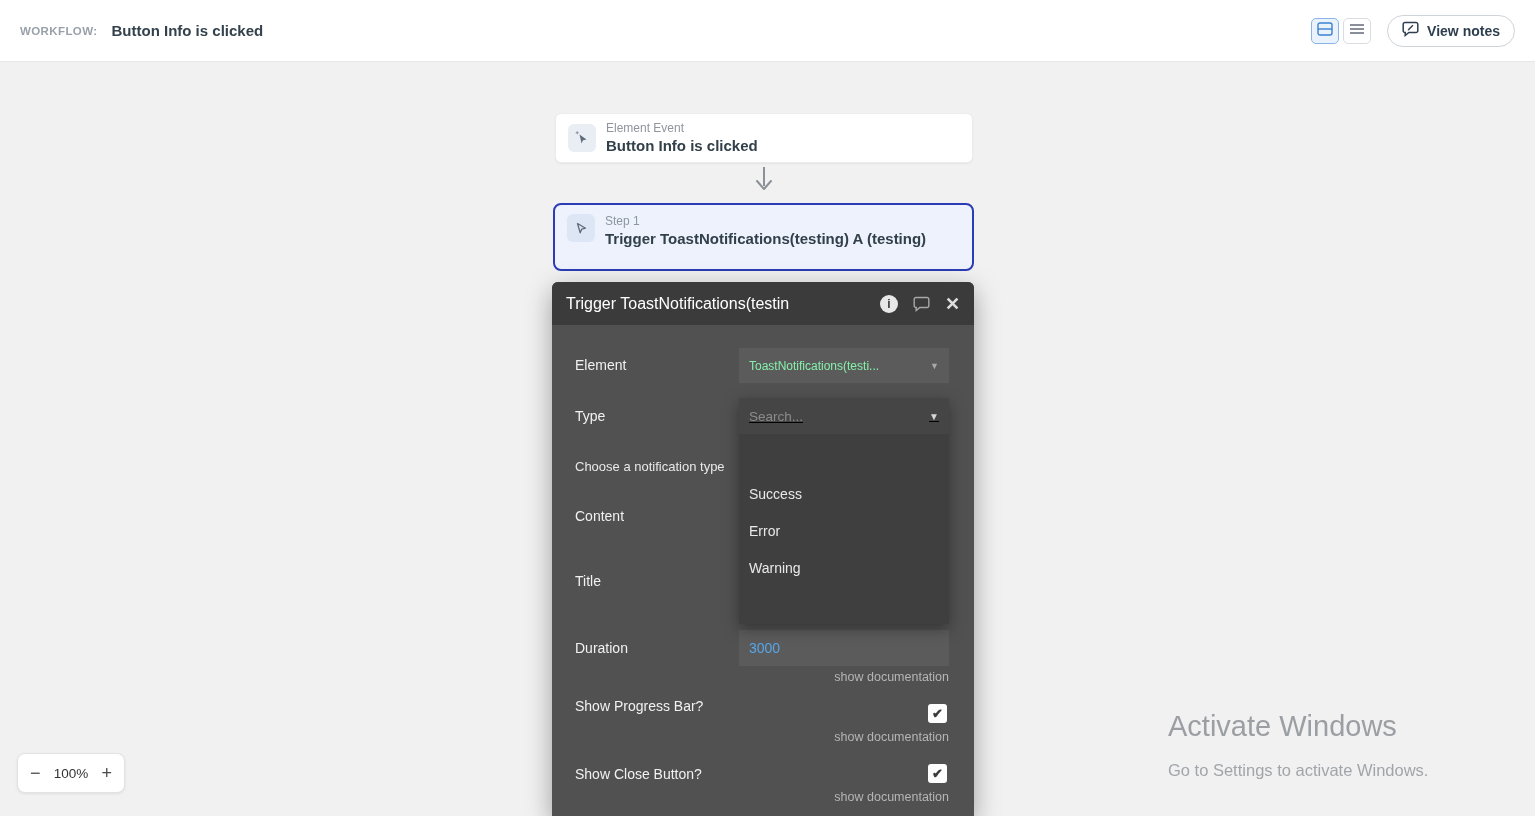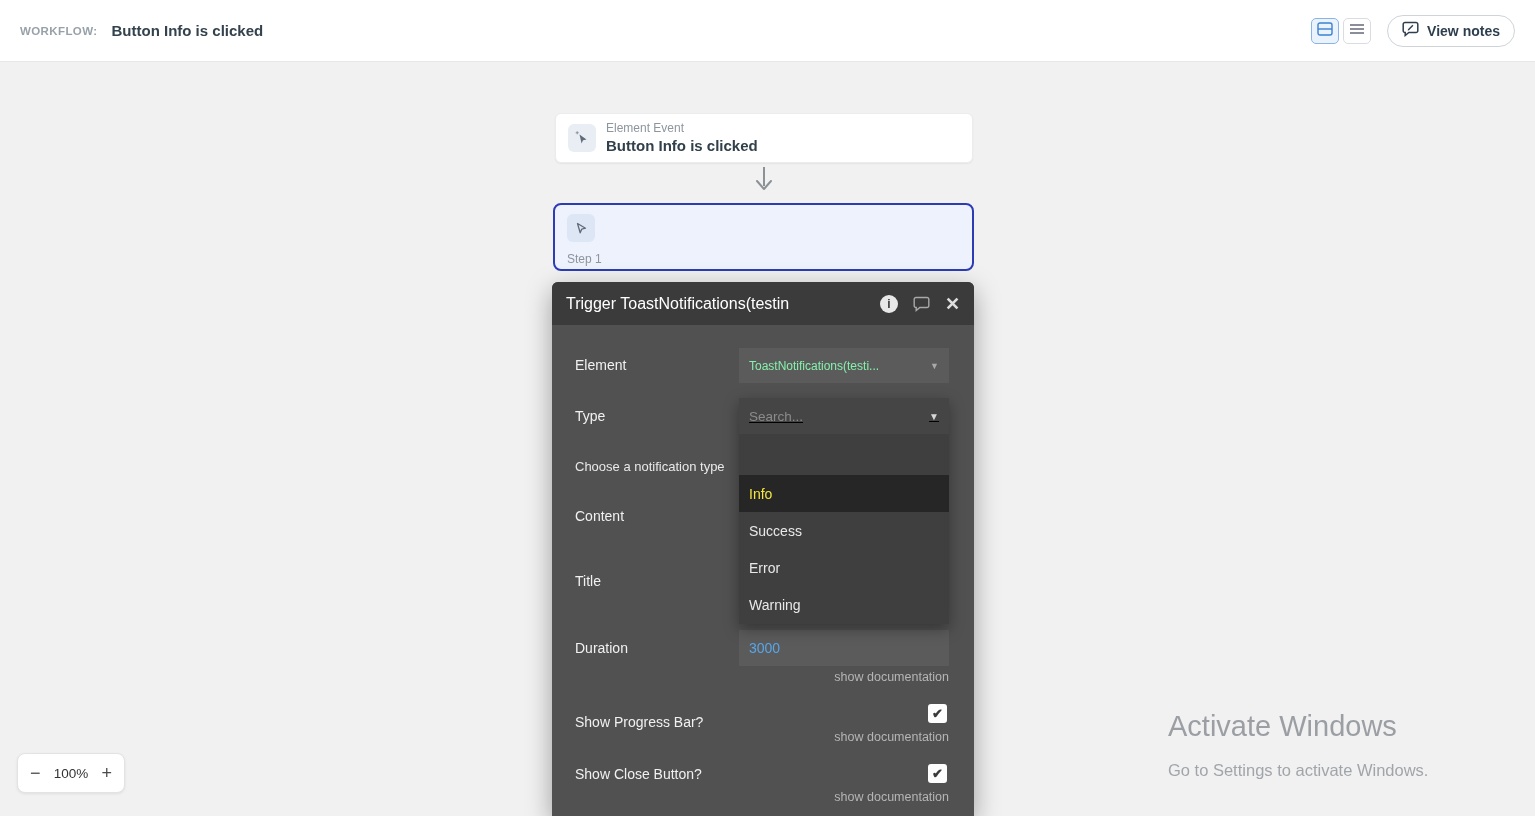--- a/index.html
+++ b/index.html
@@ -46,21 +46,21 @@
     display:flex; align-items:center; justify-content:center; flex:0 0 auto;
   }
   .card-kind { font-size:12px; color:#8d959d; line-height:1.25; }
   .card-title { font-size:15px; color:#31404a; font-weight:700; line-height:1.3; }
 
   .flow-arrow { position:absolute; left:752px; top:166px; }
 
   .step-card {
     position:absolute; left:553px; top:203px; width:421px; height:68px;
     background:#edf2fd; border:2px solid var(--accent-blue, #2c3cb4); border-radius:8px;
-    display:flex; align-items:flex-start; gap:10px; padding:9px 12px; cursor:pointer;flex-direction:column;
+    display:flex; align-items:flex-start; gap:10px; padding:9px 12px; cursor:pointer;
   }
   .step-card .icon-box { background:#dde6f5; }
   .step-title { font-size:15px; color:#31404a; font-weight:700; line-height:1.3; max-width:335px; }
 
   
   .popup {
     position:absolute; left:552px; top:282px; width:422px; height:534px;
     background:#515151; border-radius:6px 6px 0 0;
     box-shadow:0 8px 26px rgba(0,0,0,.35);
   }
@@ -205,20 +205,21 @@
   </div>
 
   <div class="step-card">
     <span class="icon-box">
       <svg width="16" height="16" viewBox="0 0 16 16">
           <path d="M4.5 3.5 L12.5 8.2 L8.8 9.1 L7.2 12.8 Z" fill="none" stroke="#5f6b7a" stroke-width="1.3" stroke-linejoin="round"></path>
         </svg>
     </span>
     <div>
       <div class="card-kind">Step 1</div>
+      <div class="card-title step-title">Trigger ToastNotifications(testing) A (testing)</div>
     </div>
   </div>
 
   <div class="popup">
     <div class="popup-header">
       <div class="popup-title">Trigger ToastNotifications(testin</div>
       <div class="ph-icons">
         <span class="info-dot">i</span>
         <span class="comment-btn">
           <svg width="17" height="16" viewBox="0 0 17 16">
@@ -239,37 +240,36 @@
 
       <span class="p-label" style="top:83px">Type</span>
       <span class="p-hint">Choose a notification type</span>
 
       <div class="type-dropdown">
         <div class="dd-search">
           <input type="text" placeholder="Search..." style="">
           <span class="caret">▼</span>
         </div>
         <div class="dd-options">
-          <div class="opt selected">Info</div>
           <div class="opt">Success</div>
           <div class="opt">Error</div>
           <div class="opt">Warning</div>
         </div>
       </div>
 
       <span class="p-label" style="top:183px">Content</span>
       <span class="p-label" style="top:248px">Title</span>
 
       <span class="p-label" style="top:315px">Duration</span>
       <div class="p-field duration-field">
         <span class="field-value">3000</span>
       </div>
       <span class="show-doc" style="top:345px">show documentation</span>
 
-      <span class="p-label" style="top:389px">Show Progress Bar?</span>
+      <span class="p-label" style="top:373px">Show Progress Bar?</span>
       <span class="checkbox" style="top:379px">
           <span>✔</span>
         </span>
       <span class="show-doc" style="top:405px">show documentation</span>
 
       <span class="p-label" style="top:441px">Show Close Button?</span>
       <span class="checkbox" style="top:439px">
           <span>✔</span>
         </span>
       <span class="show-doc" style="top:465px">show documentation</span>

